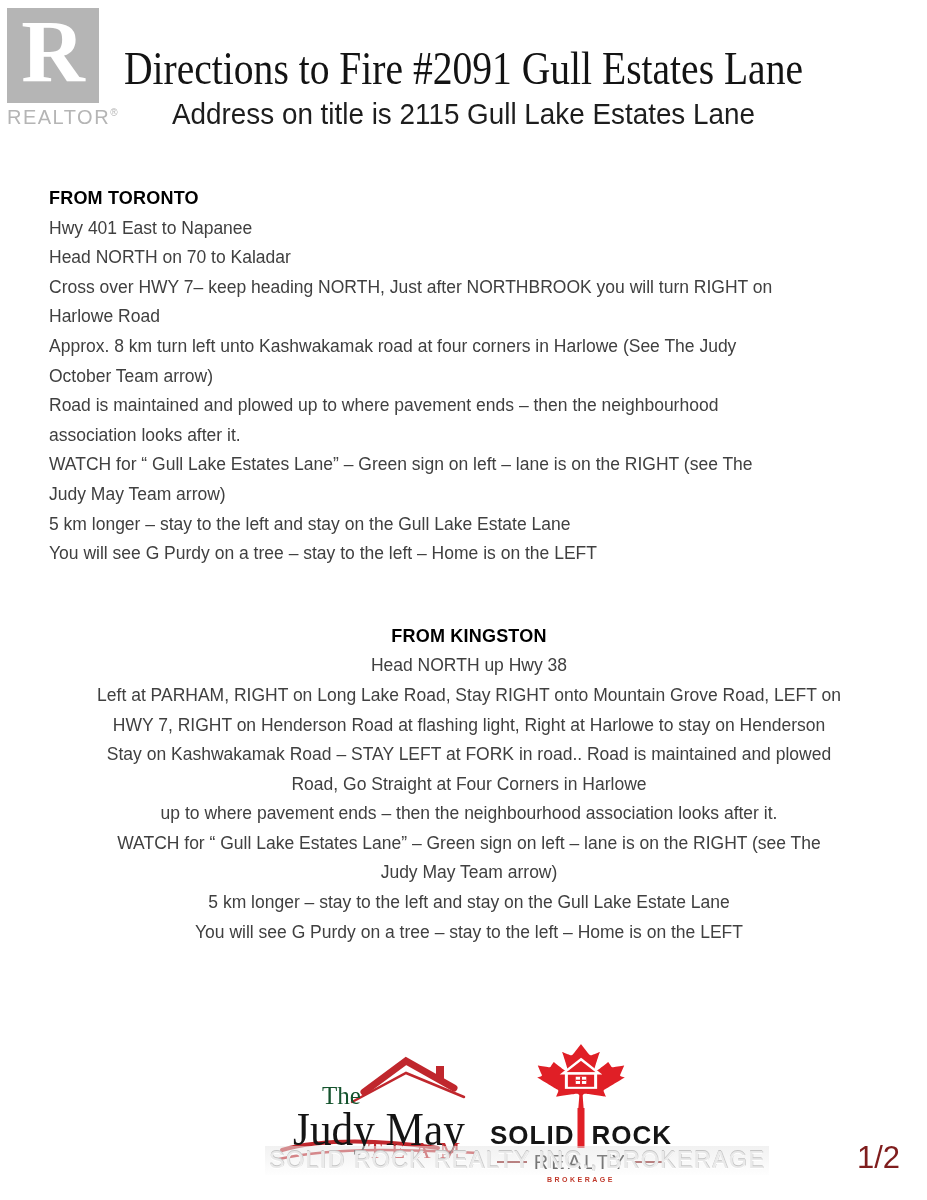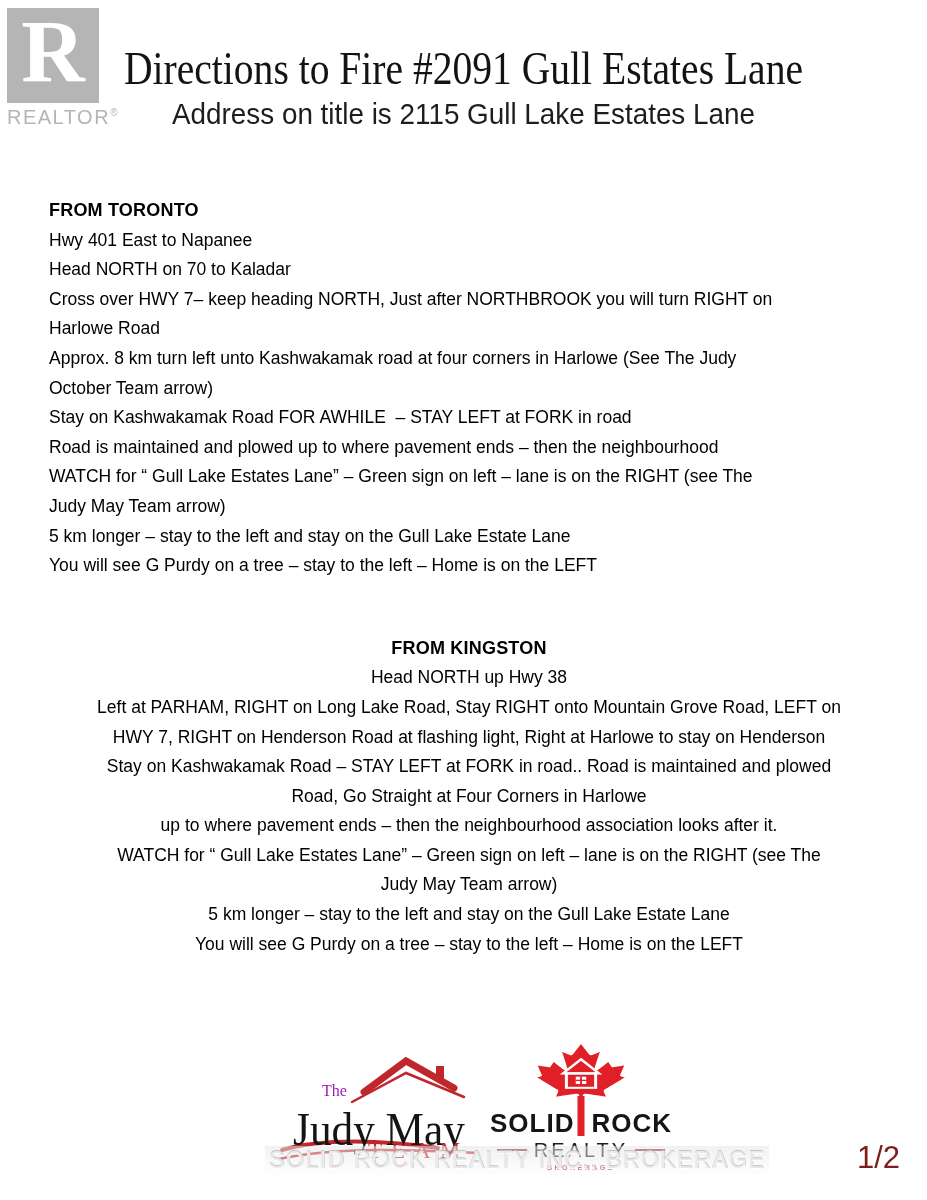--- a/index.html
+++ b/index.html
@@ -36,48 +36,47 @@
     font-size:29px; color:#1d1d1d; margin-top:3px; white-space:nowrap;
     transform:scaleX(0.96); transform-origin:50% 50%;
   }
 
   
   .content { position:absolute; left:49px; top:184px; width:840px; }
   .section + .section { margin-top:53px;text-align:center; }
   .sec-heading {
     font-weight:bold; color:#000000; font-size:18px; line-height:29.6px;
     letter-spacing:0.2px;
-    margin-top:12px;
   }
-  .line { font-size:17.5px; line-height:29.6px; white-space:pre; color:#000000; }
+  .line { font-size:17.5px; line-height:29.6px; white-space:pre; color:#404040; }
 
   
   .judy-logo { position:absolute; left:278px; top:1050px; width:202px; height:115px; }
   .judy-roof { position:absolute; left:0; top:0; width:202px; height:115px; }
   .judy-the {
     position:absolute; left:44px; top:32px;
-    font-family:"Liberation Serif", serif; font-size:16px; color:#a21caf;
+    font-family:"Liberation Serif", serif; font-size:25px; color:#14532d;
   }
   .judy-name {
     position:absolute; left:0; top:52px; width:202px; text-align:center;
     font-family:"Liberation Serif", serif; font-size:47px; color:#141414;
     white-space:nowrap; transform:scaleX(0.92);
   }
   .judy-team {
     position:absolute; left:90px; top:88px;
     font-family:"Liberation Serif", serif; font-size:23px;
     letter-spacing:9px; color:#c0272d; white-space:nowrap;
   }
 
   
   .sr-logo { position:absolute; left:497px; top:1044px; width:168px; text-align:center; }
   .sr-leaf { display:block; margin:0 auto; }
   .sr-words {
     display:flex; justify-content:center; gap:17px; position:relative;
-    margin-top:0px; font-weight:bold; font-size:26px; letter-spacing:1px;
+    margin-top:12px; font-weight:bold; font-size:26px; letter-spacing:1px;
     color:#151515; line-height:1;
   }
   .sr-stem {
     position:absolute; left:50%; transform:translateX(-50%);
     top:-14px; width:7px; height:40px; background:#e01f26;
   }
   .sr-realty-row { display:flex; align-items:center; gap:7px; margin-top:4px; }
   .sr-line { flex:1; height:2px; background:#8e2a2a; }
   .sr-realty { font-size:20px; letter-spacing:3px; color:#1b1b1b; line-height:1; }
   .sr-brokerage {
@@ -115,22 +114,22 @@
   <div class="section">
     <div class="sec-heading">FROM TORONTO</div>
     <div class="sec-lines">
 
     <div class="line">Hwy 401 East to Napanee</div>
         <div class="line">Head NORTH on 70 to Kaladar</div>
         <div class="line">Cross over HWY 7– keep heading NORTH, Just after NORTHBROOK you will turn RIGHT on</div>
         <div class="line">Harlowe Road</div>
         <div class="line">Approx. 8 km turn left unto Kashwakamak road at four corners in Harlowe (See The Judy</div>
         <div class="line">October Team arrow)</div>
-        <div class="line">Stay on Kashwakamak Road FOR AWHILE  – STAY LEFT at FORK in road</div>
         <div class="line">Road is maintained and plowed up to where pavement ends – then the neighbourhood</div>
+        <div class="line">association looks after it.</div>
         <div class="line">WATCH for “ Gull Lake Estates Lane” – Green sign on left – lane is on the RIGHT (see The</div>
         <div class="line">Judy May Team arrow)</div>
         <div class="line">5 km longer – stay to the left and stay on the Gull Lake Estate Lane</div>
         <div class="line">You will see G Purdy on a tree – stay to the left – Home is on the LEFT</div>
       </div>
   </div>
   <div class="section">
     <div class="sec-heading">FROM KINGSTON</div>
     <div class="sec-lines">
 

